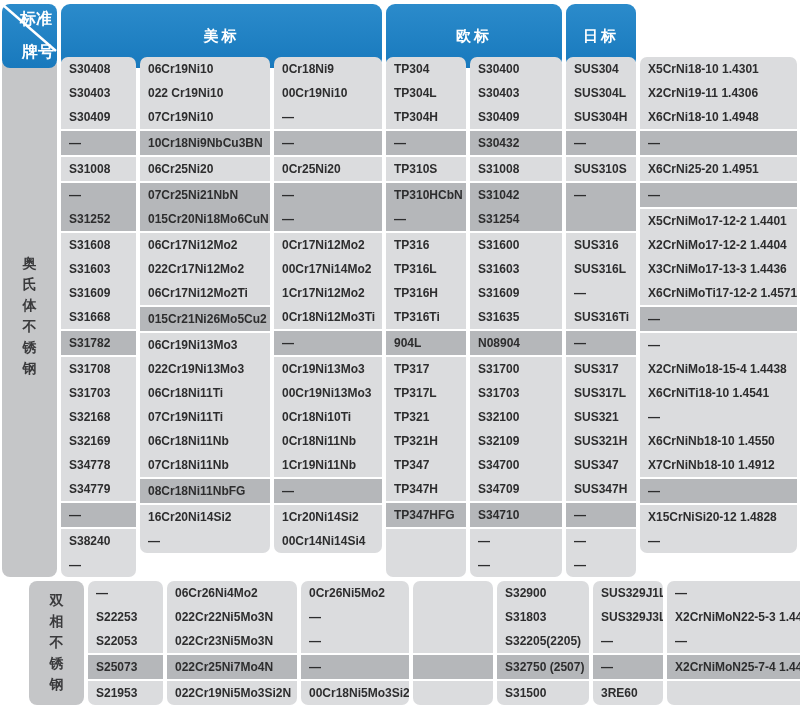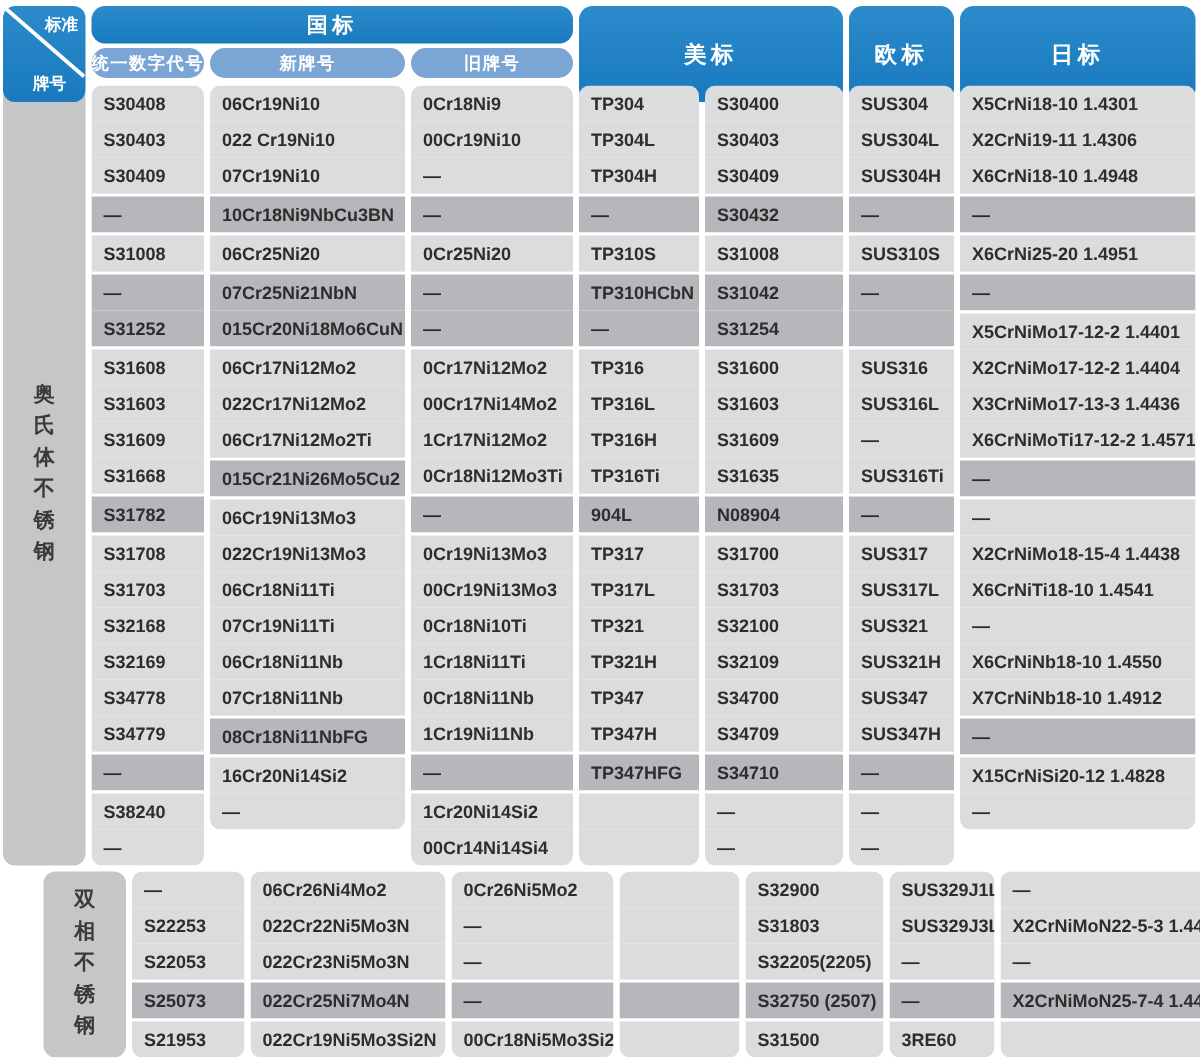--- a/index.html
+++ b/index.html
@@ -25,21 +25,21 @@
   .header-grid{
     display:grid;
     grid-template-columns:55px 321px 176px 70px 157px;
     column-gap:4px;
     height:48px;
   }
   .corner{
     position:relative;
     background:linear-gradient(var(--header-blue-top),var(--header-blue));
     border-radius:8px;
-    color:#fff;font-size:11px;font-weight:700;
+    color:#fff;font-size:16px;font-weight:700;
   }
   .corner svg{position:absolute;left:0;top:0;}
   .corner .c-top{position:absolute;top:5px;right:5px;}
   .corner .c-bottom{position:absolute;bottom:5px;left:20px;}
   .gb-wrap{display:flex;flex-direction:column;height:48px;}
   .pill{
     background:linear-gradient(var(--header-blue-top),var(--header-blue));
     border-radius:9px;
     color:#fff;font-weight:700;
     display:flex;align-items:center;justify-content:center;
@@ -106,28 +106,20 @@
 
   <div class="header-grid">
     <div class="corner">
       <svg width="55" height="48" viewBox="0 0 55 48">
         <line x1="1" y1="1" x2="54" y2="47" stroke="#ffffff" stroke-width="2.5"></line>
       </svg>
       <span class="c-top">标准</span>
       <span class="c-bottom">牌号</span>
     </div>
 
-    <div class="gb-wrap">
-      <div class="pill gb-pill">国标</div>
-      <div class="gb-subs">
-        <div class="sub-pill">统一数字代号</div>
-        <div class="sub-pill">新牌号</div>
-        <div class="sub-pill">旧牌号</div>
-      </div>
-    </div>
 
     <div class="pill big-pill">美标</div>
     <div class="pill big-pill">欧标</div>
     <div class="pill big-pill">日标</div>
   </div>
 
   <div class="body">
       <div class="group">
         <div class="group-label">
           <span class="vtext">奥氏体不锈钢</span>
@@ -186,21 +178,20 @@
           <div class="cell dark sep">—</div>
           <div class="cell dark">—</div>
           <div class="cell light sep">0Cr17Ni12Mo2</div>
           <div class="cell light">00Cr17Ni14Mo2</div>
           <div class="cell light">1Cr17Ni12Mo2</div>
           <div class="cell light">0Cr18Ni12Mo3Ti</div>
           <div class="cell dark sep">—</div>
           <div class="cell light sep">0Cr19Ni13Mo3</div>
           <div class="cell light">00Cr19Ni13Mo3</div>
           <div class="cell light">0Cr18Ni10Ti</div>
-          <div class="cell light">1Cr18Ni11Ti</div>
           <div class="cell light">0Cr18Ni11Nb</div>
           <div class="cell light">1Cr19Ni11Nb</div>
           <div class="cell dark sep">—</div>
           <div class="cell light sep">1Cr20Ni14Si2</div>
           <div class="cell light">00Cr14Ni14Si4</div>
         </div>
         <div class="col-block">
           <div class="cell light">TP304</div>
           <div class="cell light">TP304L</div>
           <div class="cell light">TP304H</div>

